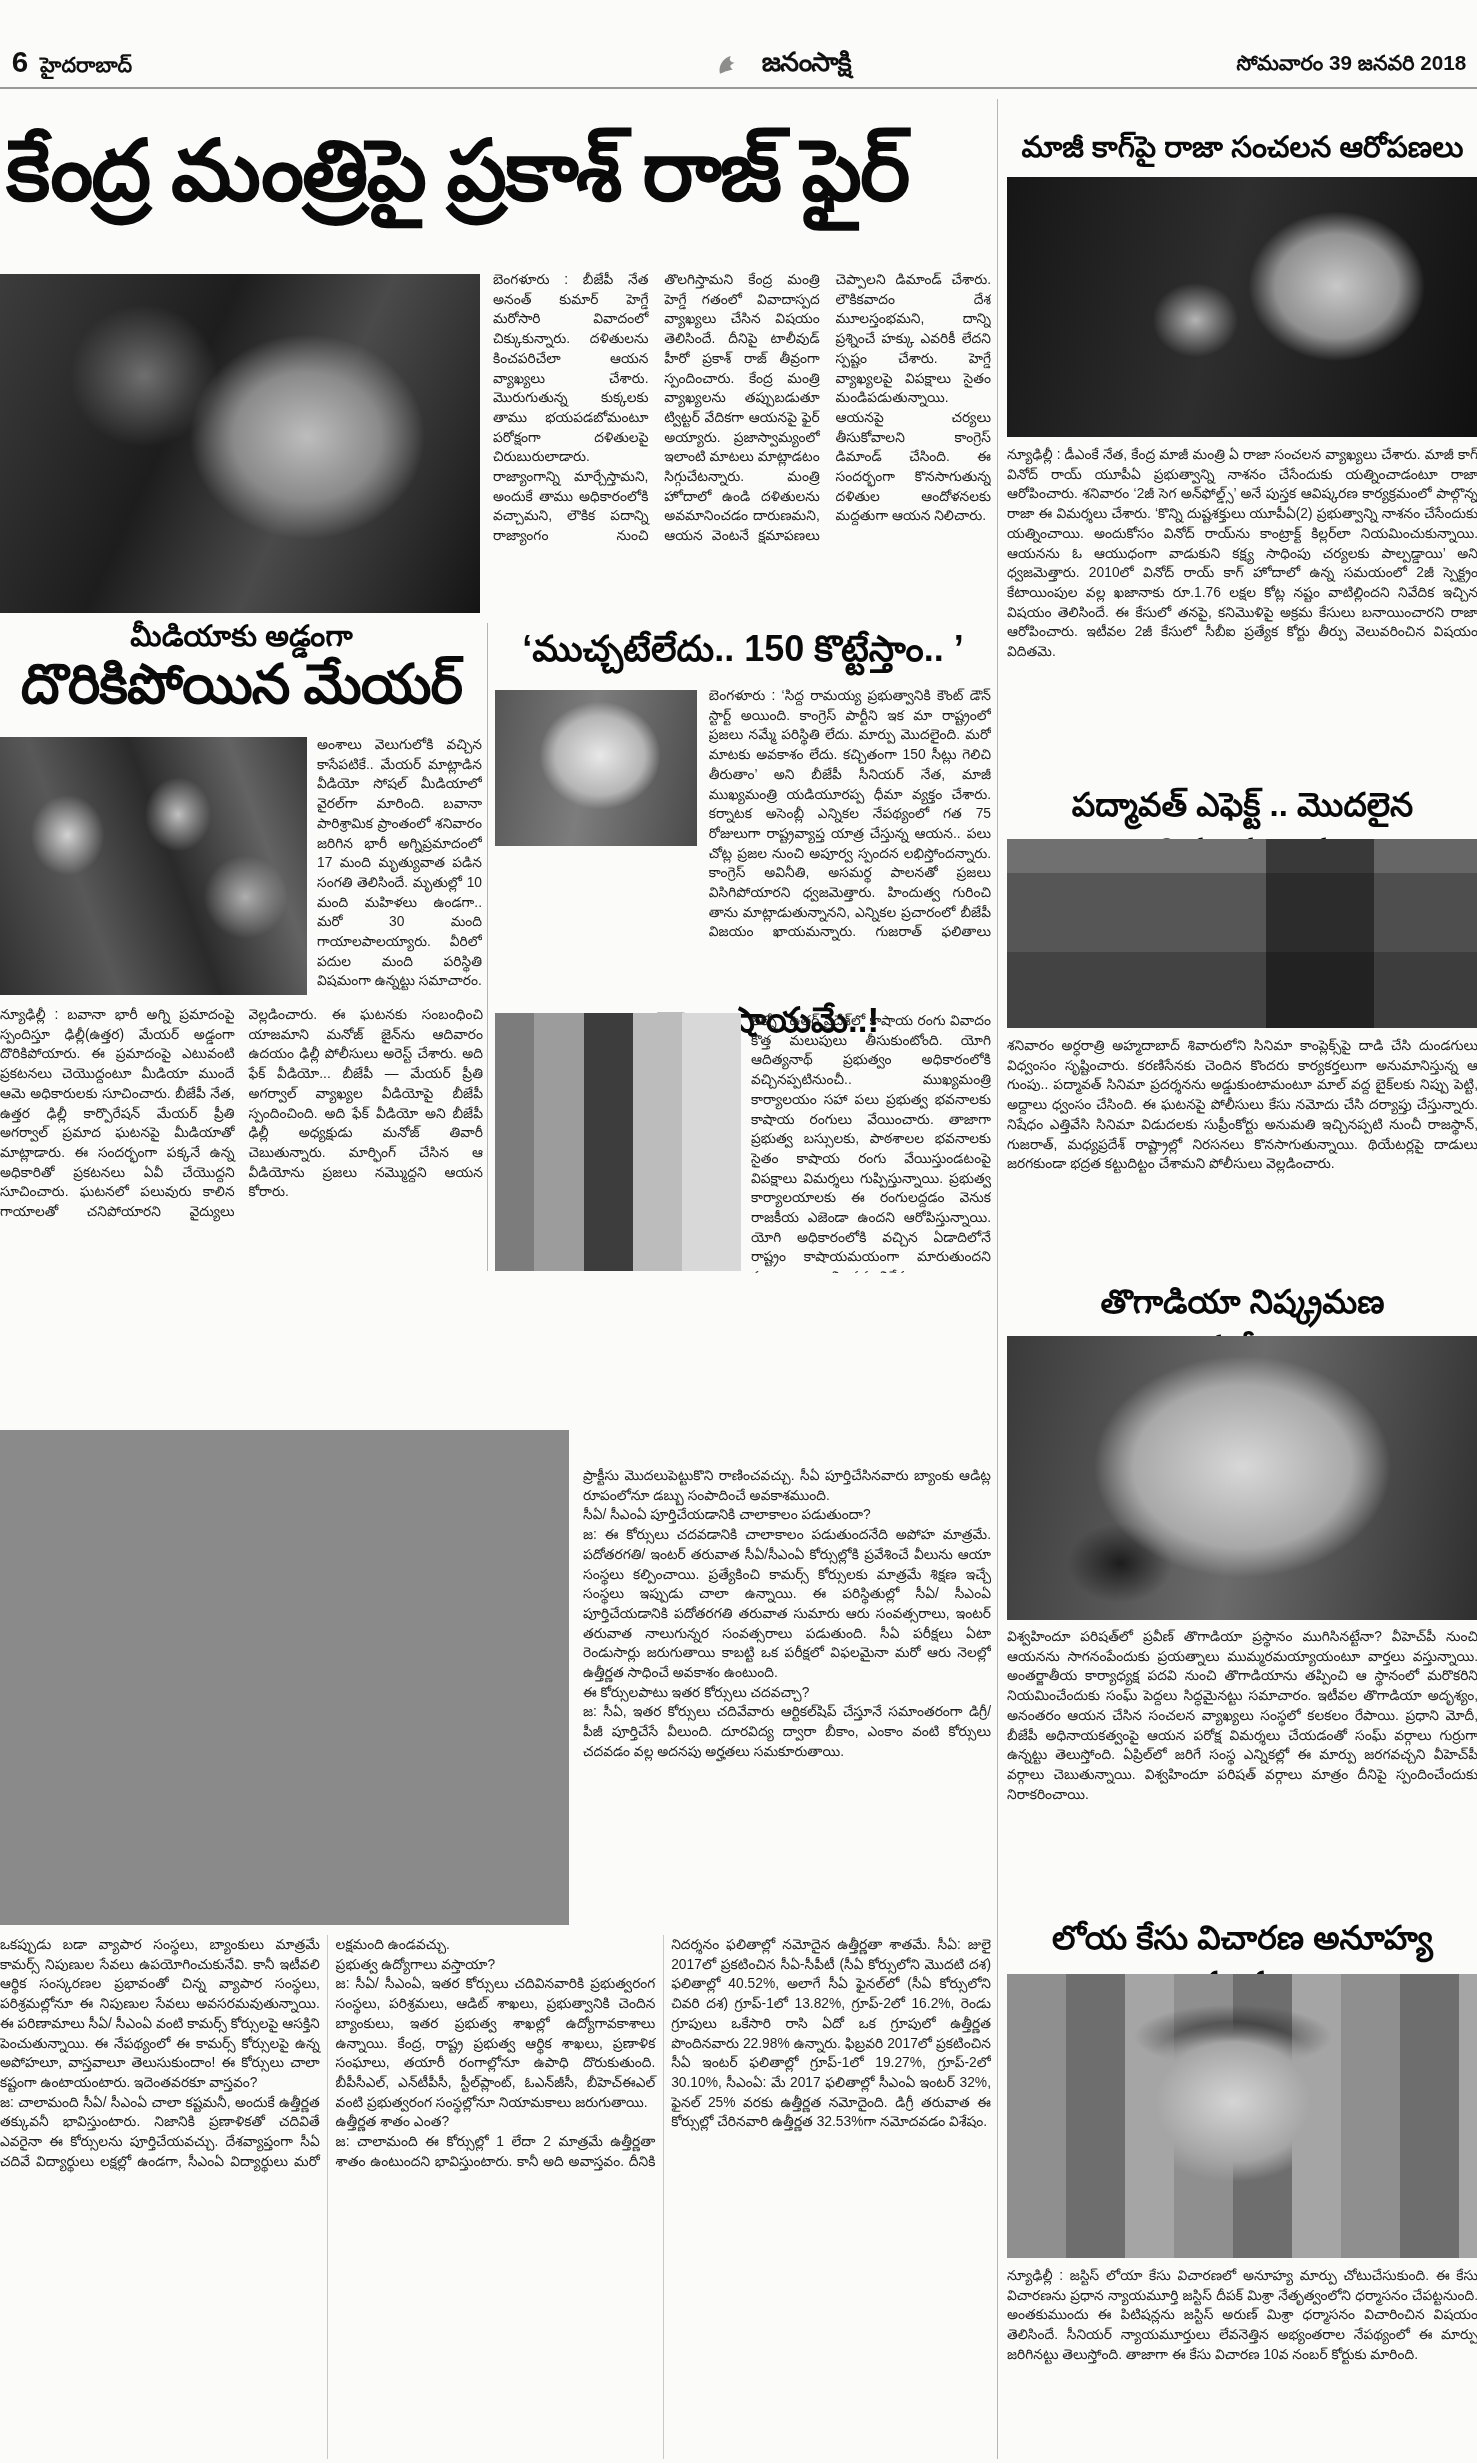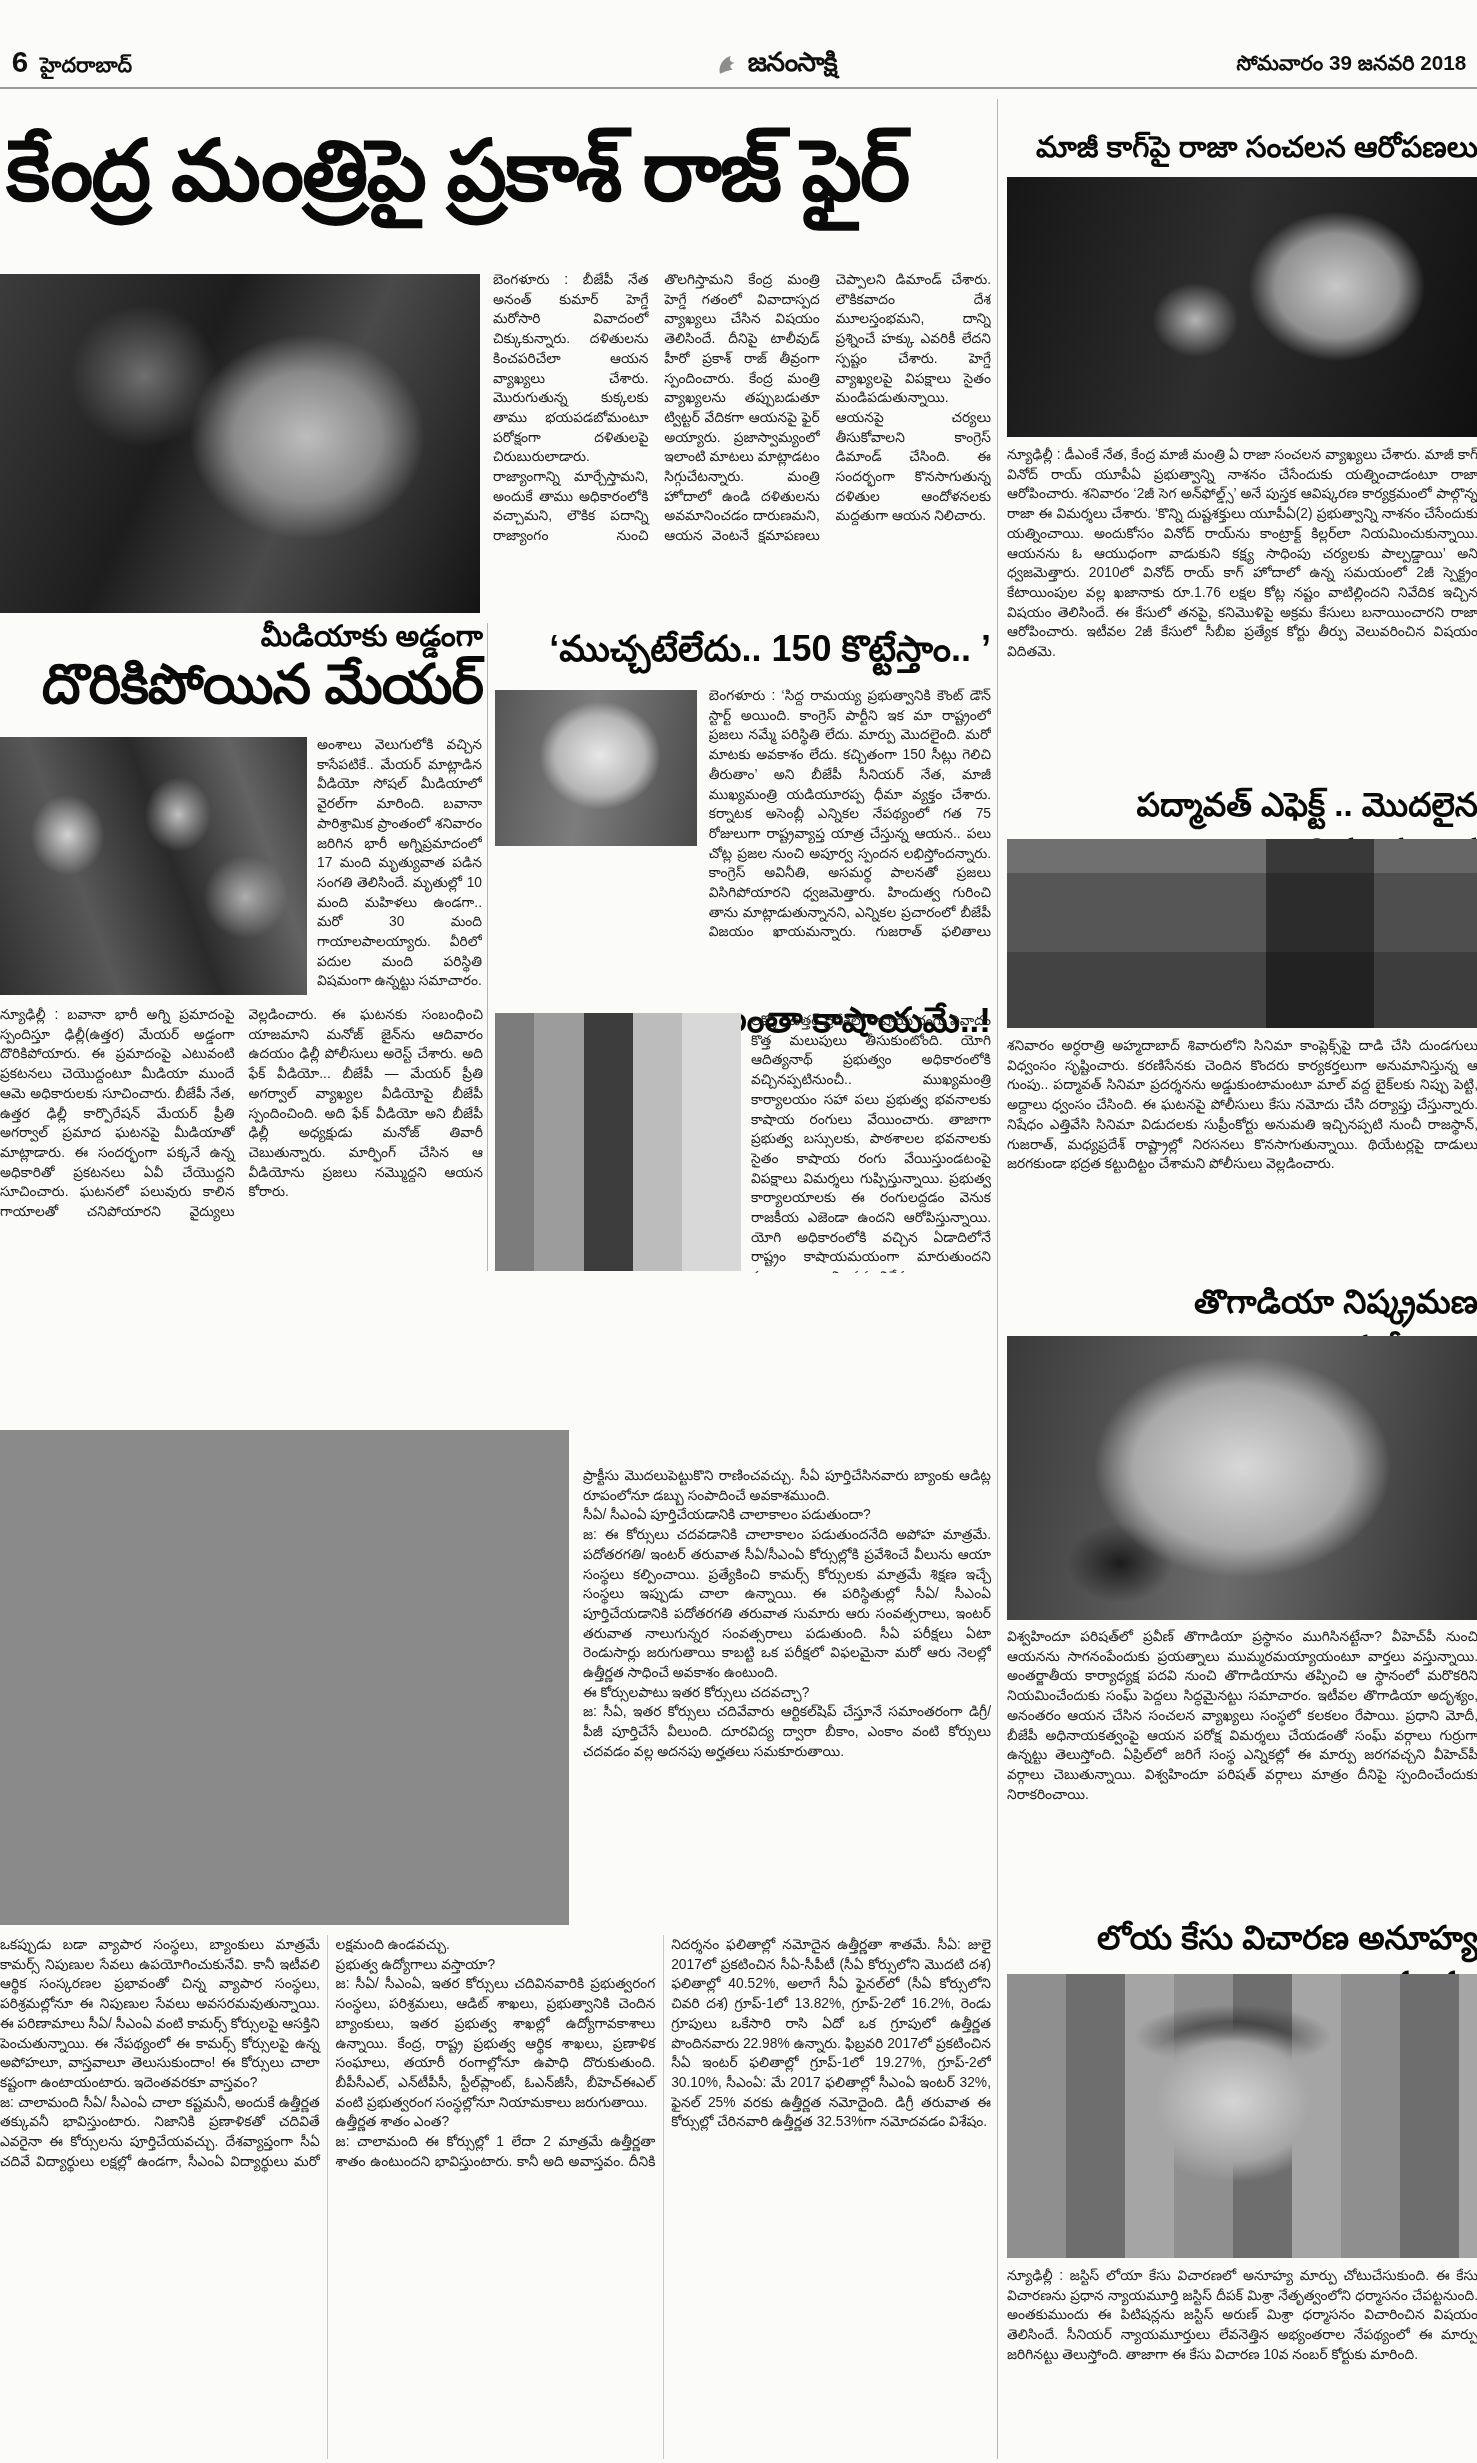--- a/index.html
+++ b/index.html
@@ -1,19 +1,19 @@
 <!DOCTYPE html>
 <html><head>
 <meta charset="utf-8">
 <style>
   html,body{margin:0;padding:0;background:#d9d9d6;}
   .page{position:relative;width:1478px;height:2464px;background:#fbfbf9;margin:0 auto;
         font-family:"Liberation Sans","DejaVu Sans",sans-serif;color:#111;overflow:hidden;}
   .abs{position:absolute;}
-  .center{text-align:right;}
+  .center{text-align:center;}
   .body-text{font-size:13.8px;line-height:19.7px;color:#1c1c1c;overflow:hidden;text-align:justify;}
   .pre{white-space:pre-line;}
   .cols2{column-count:2;column-gap:13.8px;}
   .cols3{column-count:3;column-gap:15.8px;}
   .rule{column-rule:1px solid #c9c9c6;}
   .h-main{font-weight:900;letter-spacing:-2px;line-height:1.25;color:#0a0a0a;}
   .h-sub{font-weight:900;color:#0a0a0a;}
   .photo{background-color:#8a8a8a;}
   
   .hdr-num{font-size:29.6px;font-weight:bold;}
@@ -60,21 +60,21 @@
 </style>
 </head>
 <body>
 
 <div class="page">
 
   <div class="abs" style="left:11.8px;top:45px;display:flex;align-items:baseline;">
     <span class="hdr-num">6</span>
     <span class="hdr-city">హైదరాబాద్</span>
   </div>
-  <div class="abs" style="left:717px;top:47px;display:flex;align-items:center;gap:9px;">
+  <div class="abs" style="left:717px;top:47px;display:flex;align-items:center;gap:23px;">
     <span style="display:inline-block;width:21.7px;height:23.6px;">
       <svg width="21.7" height="23.6" viewBox="0 0 22 24">
           <path d="M3 20 C1 12 6 4 14 2 C12 6 13 8 18 9 C13 11 12 13 16 16 C10 17 8 18 3 20 Z" fill="#8d8d8b"></path>
         </svg>
     </span>
     <span class="masthead">జనంసాక్షి</span>
   </div>
   <div class="abs hdr-date" style="right:11.8px;top:51px;">సోమవారం 39 జనవరి  2018</div>
   <div class="abs hdr-rule" style="left:0;top:87px;width:1478px;"></div>
 

